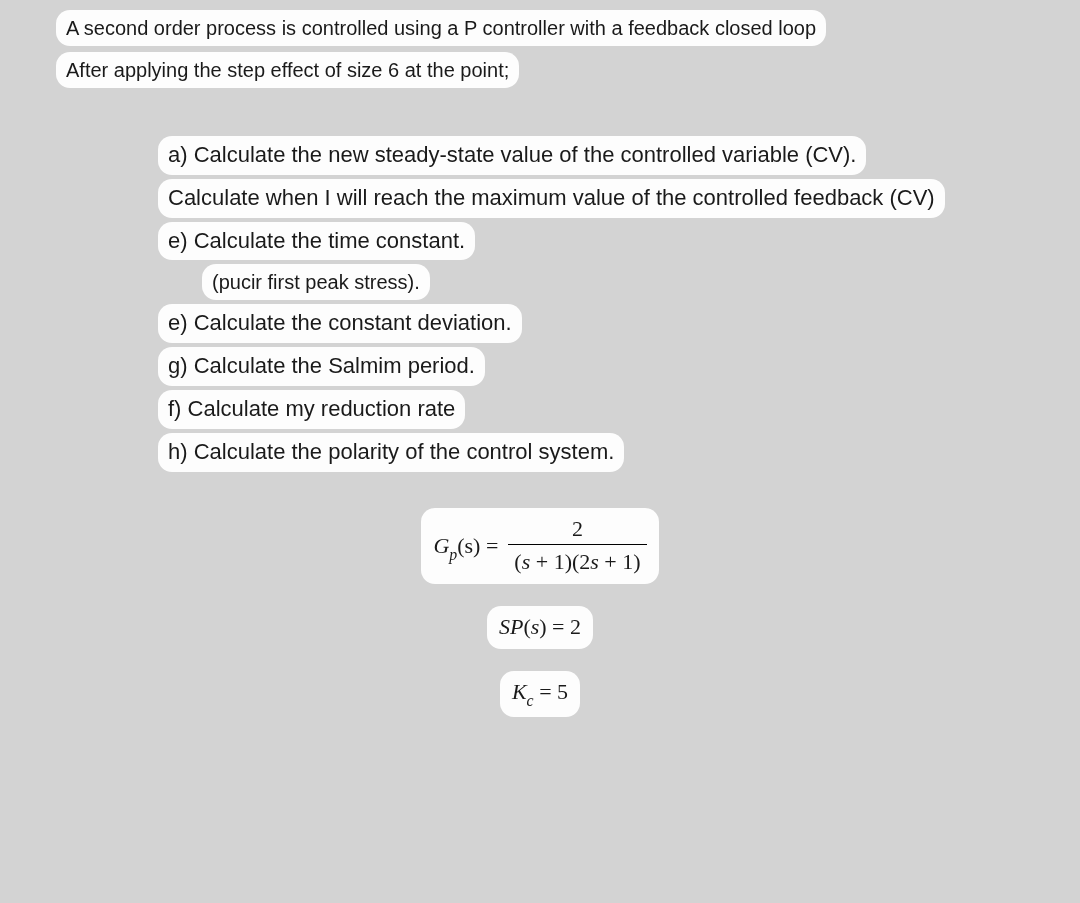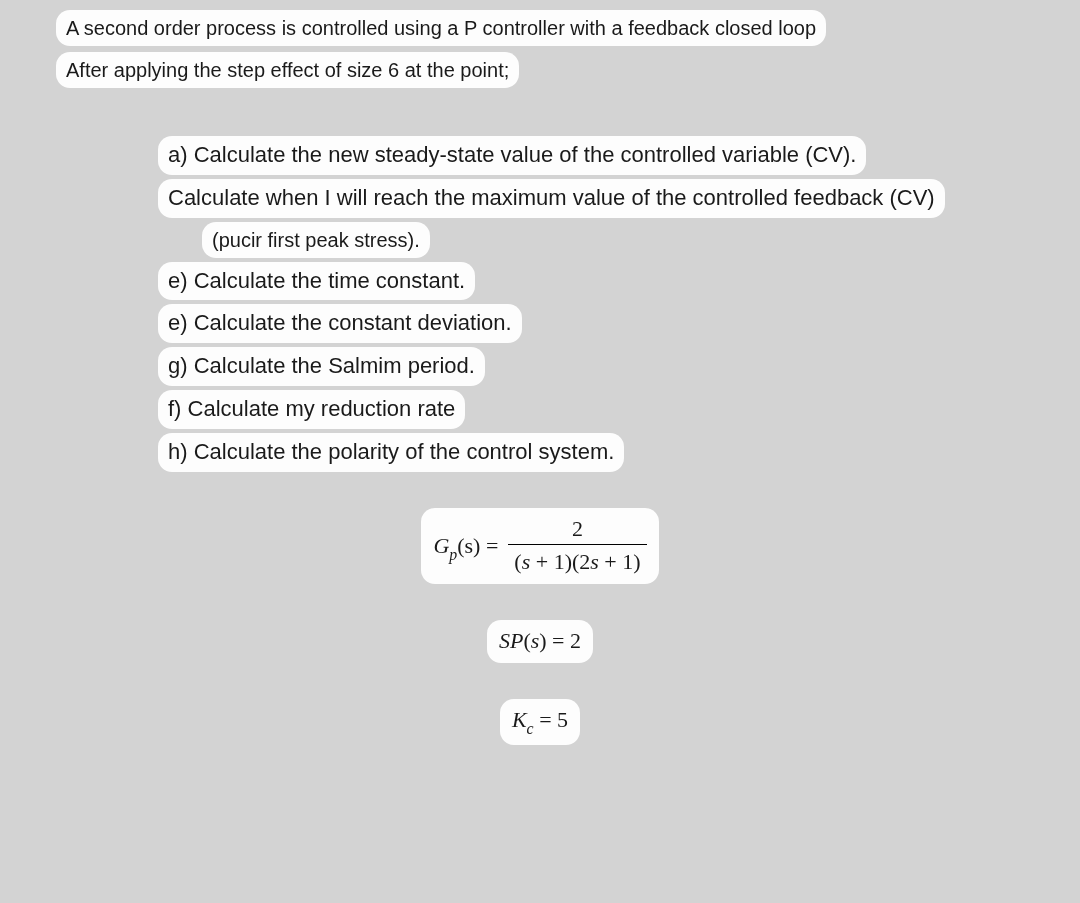--- a/index.html
+++ b/index.html
@@ -42,21 +42,21 @@
       margin-left: 44px;
       font-size: 20px;
     }
     .formulas {
       margin-top: 36px;
       text-align: center;
       font-family: "Cambria Math", "Times New Roman", serif;
       font-size: 22px;
     }
     .formulas .frow {
-      margin: 36px auto;
+      margin: 22px auto;
       display: flex;
       justify-content: center;
     }
     .formulas .hl {
       padding: 6px 12px;
     }
     .ital {
       font-style: italic;
     }
     .sub {
@@ -95,22 +95,22 @@
 <body>
 
 <div class="block-intro">
   <div class="row"><span class="hl">A second order process is controlled using a P controller with a feedback closed loop</span></div>
   <div class="row"><span class="hl">After applying the step effect of size 6 at the point;</span></div>
 </div>
 
 <div class="block-questions">
   <div class="row"><span class="hl">a) Calculate the new steady-state value of the controlled variable (CV).</span></div>
   <div class="row"><span class="hl">Calculate when I will reach the maximum value of the controlled feedback (CV)</span></div>
+  <div class="row"><span class="hl">e) Calculate the time constant.</span></div>
   <div class="row indent-note"><span class="hl">(pucir first peak stress).</span></div>
-  <div class="row"><span class="hl">e) Calculate the time constant.</span></div>
   <div class="row"><span class="hl">e) Calculate the constant deviation.</span></div>
   <div class="row"><span class="hl">g) Calculate the Salmim period.</span></div>
   <div class="row"><span class="hl">f) Calculate my reduction rate</span></div>
   <div class="row"><span class="hl">h) Calculate the polarity of the control system.</span></div>
 </div>
 
 <div class="formulas">
 
   <div class="frow">
     <span class="hl">

